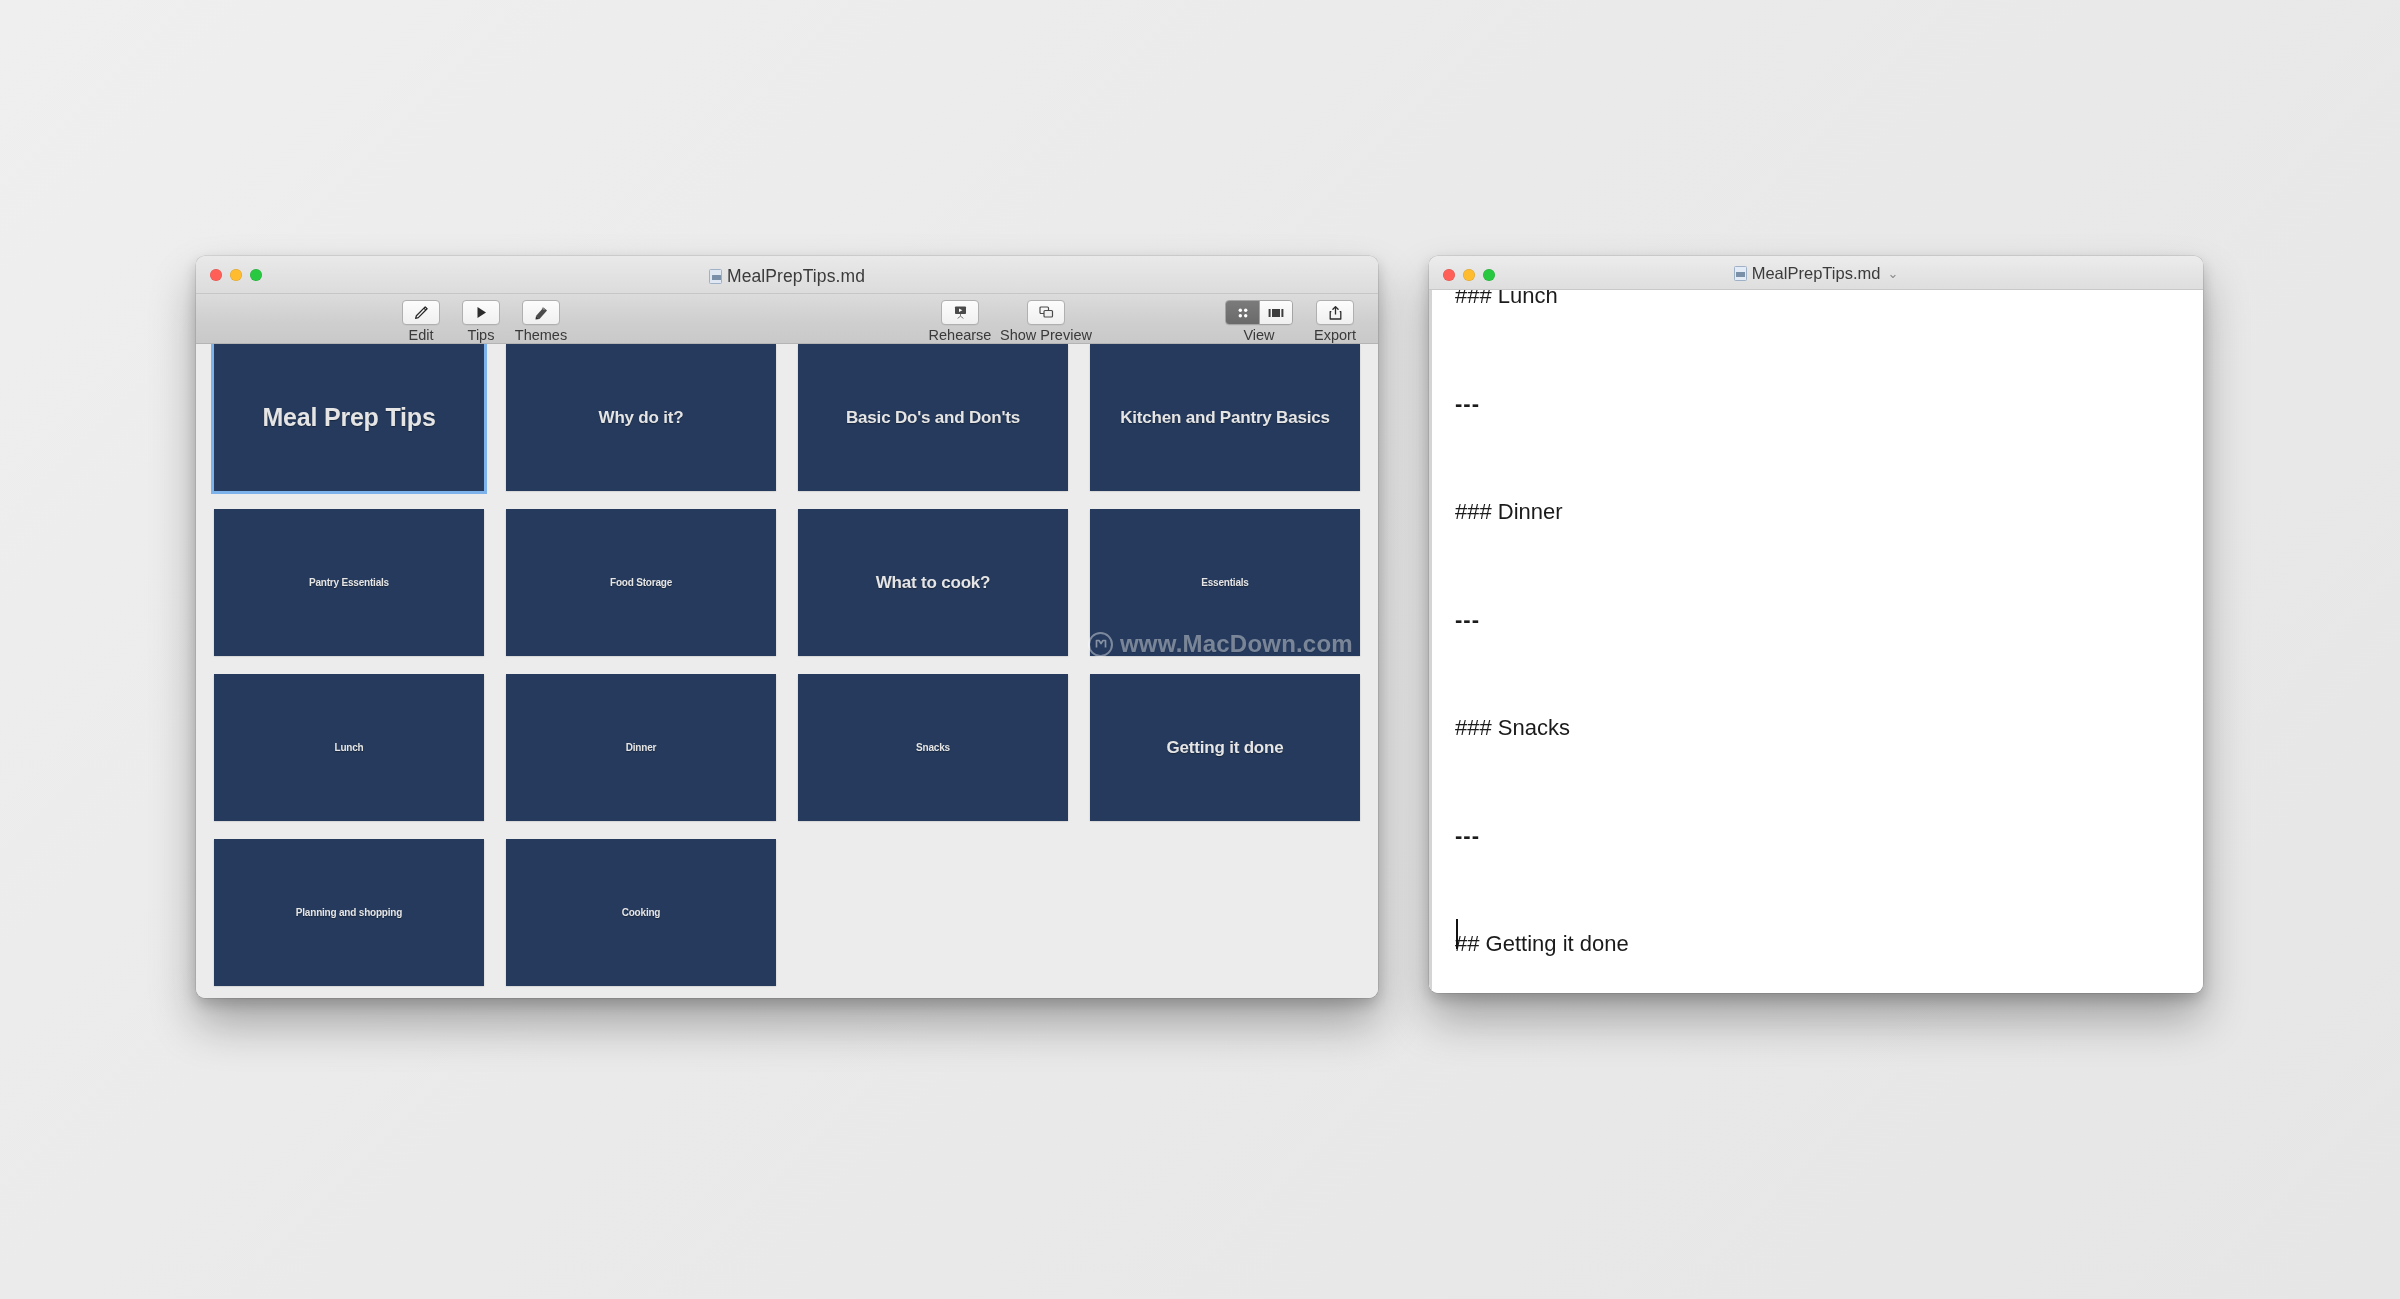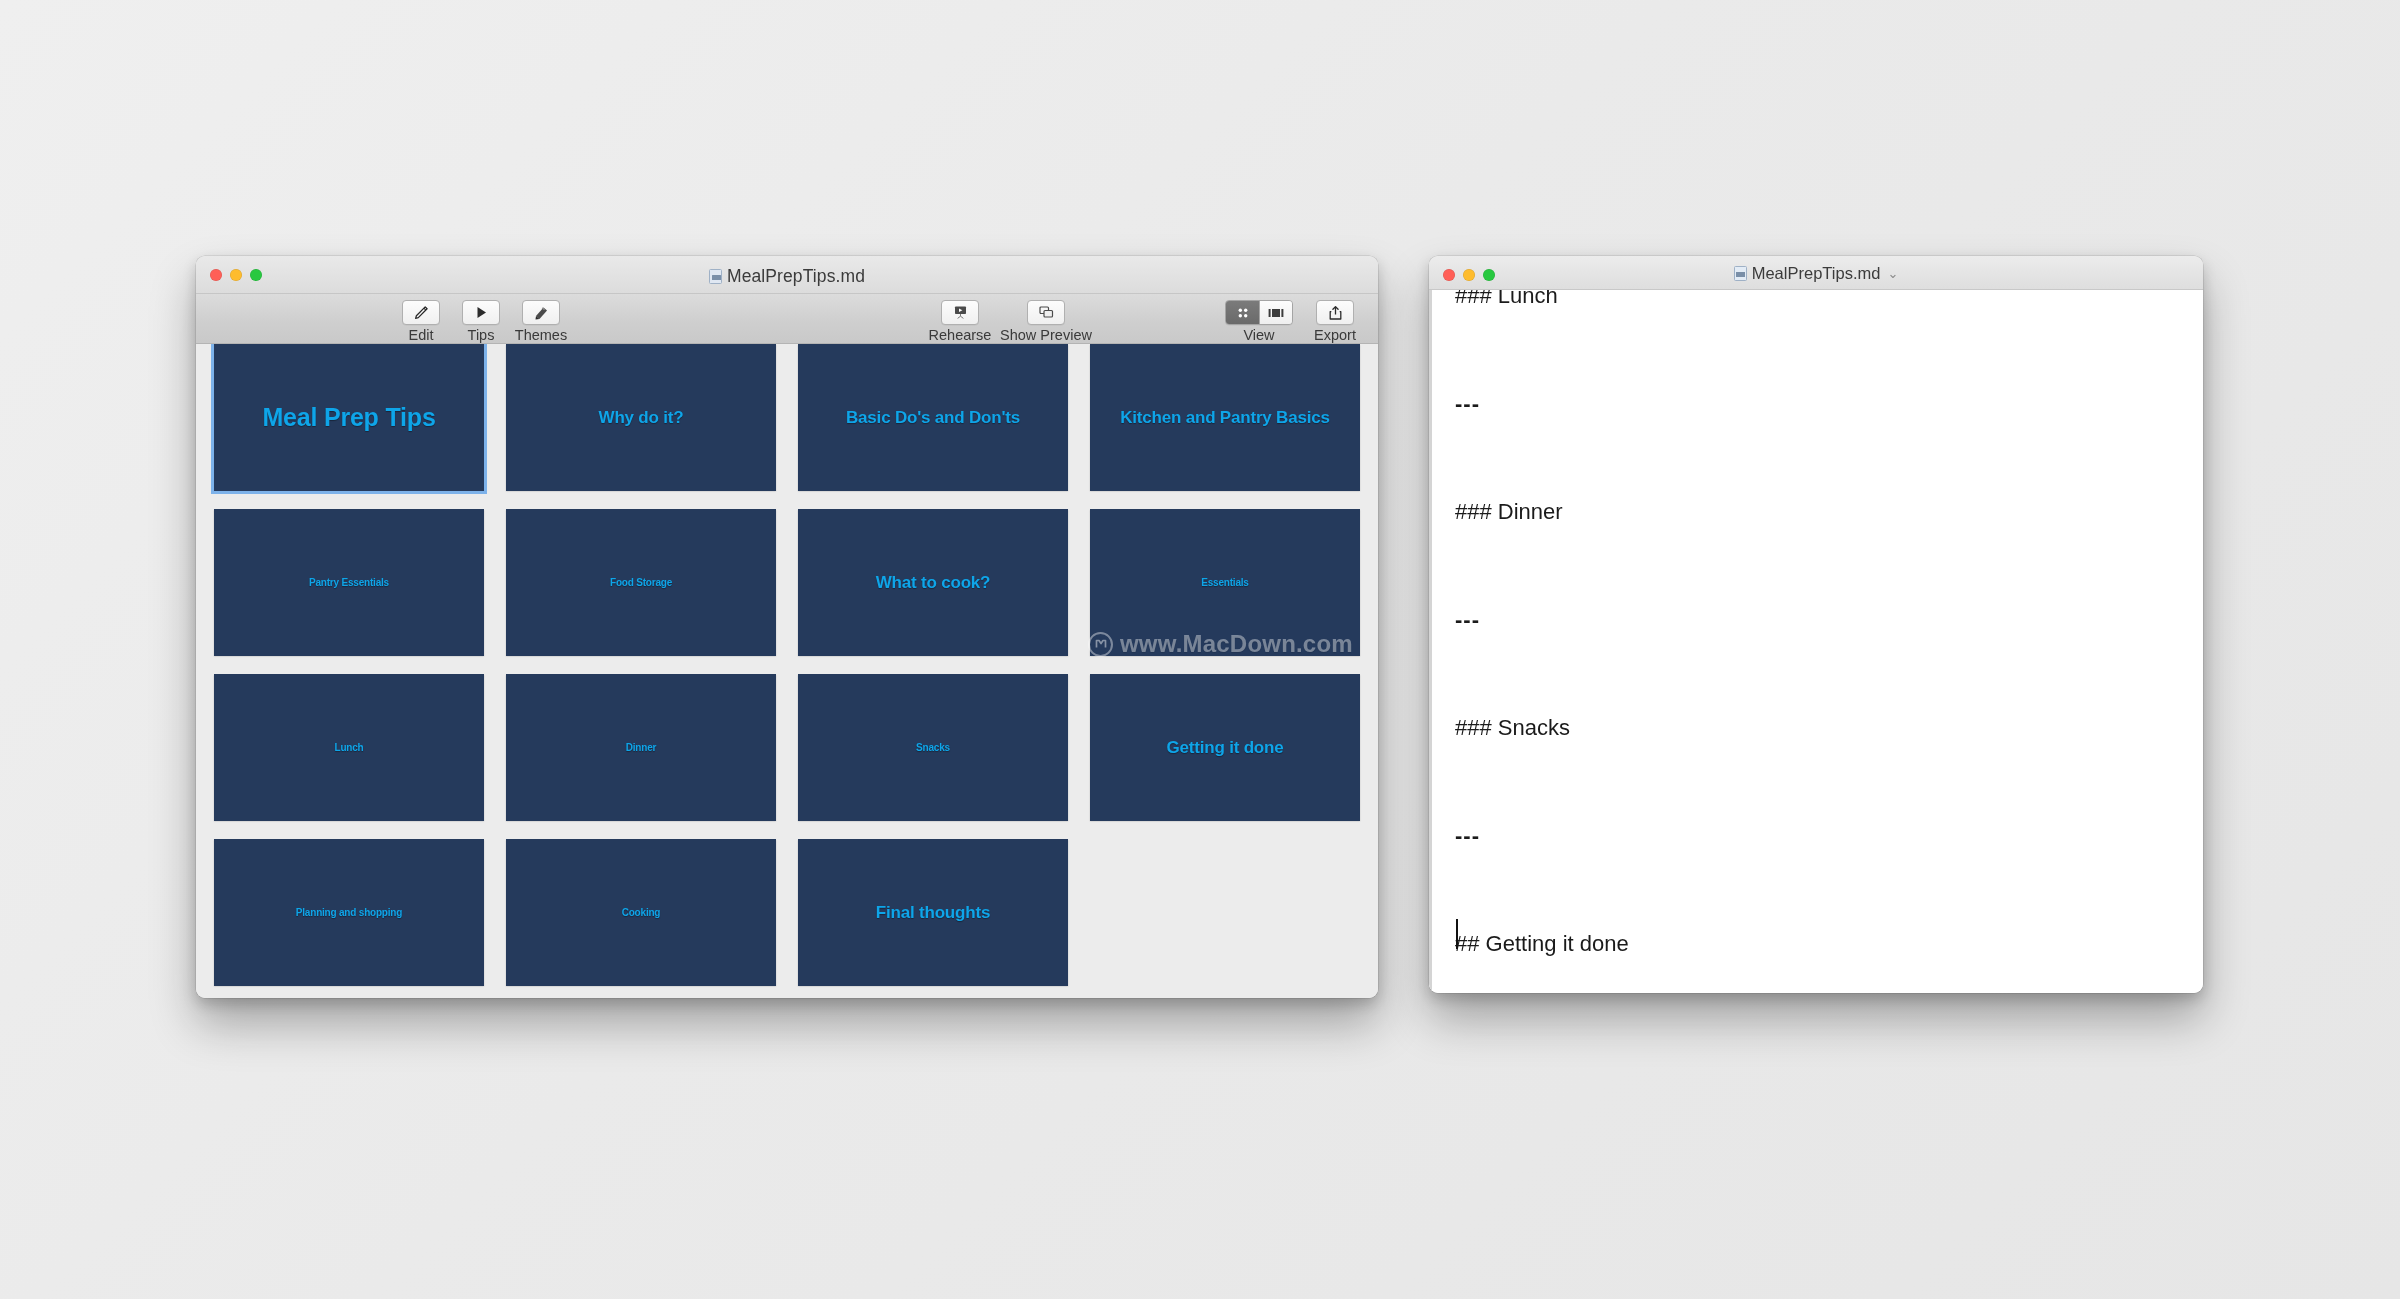--- a/index.html
+++ b/index.html
@@ -172,21 +172,21 @@
     box-shadow: 0 0.5px 1.5px rgba(0,0,0,0.22);
     overflow: hidden;
   }
   .slide-cell.selected .slide {
     outline: 3px solid #7db2ea;
     outline-offset: 0px;
     box-shadow: 0 0 0 1px rgba(120,170,230,0.5);
   }
 
   .slide-text {
-    color: #0ea5e9;
+    color: #e5e5e5;
     font-weight: bold;
     text-align: center;
     line-height: 1.15;
     padding: 0 8px;
     text-shadow: 0 1px 1px rgba(0,0,0,0.35);
     letter-spacing: -0.2px;
   }
   .lvl-h1 .slide-text { font-size: 25px; }
   .lvl-h2 .slide-text { font-size: 17px; }
   .lvl-h3 .slide-text { font-size: 10px; }
@@ -490,25 +490,20 @@
           <div class="slide-cell lvl-h3">
             <div class="slide">
               <div class="slide-text">Planning and shopping</div>
             </div>
           </div>
           <div class="slide-cell lvl-h3">
             <div class="slide">
               <div class="slide-text">Cooking</div>
             </div>
           </div>
-          <div class="slide-cell lvl-h2">
-            <div class="slide">
-              <div class="slide-text">Final thoughts</div>
-            </div>
-          </div>
         </div>
     </div>
 
   </div>
 
   <div id="watermark">
     <div id="wm-badge">
       <svg width="14" height="14" viewBox="0 0 14 14">
         <path d="M2.5 10.5 2.5 3.5 5 3.5 7 6.5 9 3.5 11.5 3.5 11.5 10.5" fill="none" stroke="rgba(255,255,255,0.45)" stroke-width="1.7" stroke-linejoin="round"></path>
       </svg>

